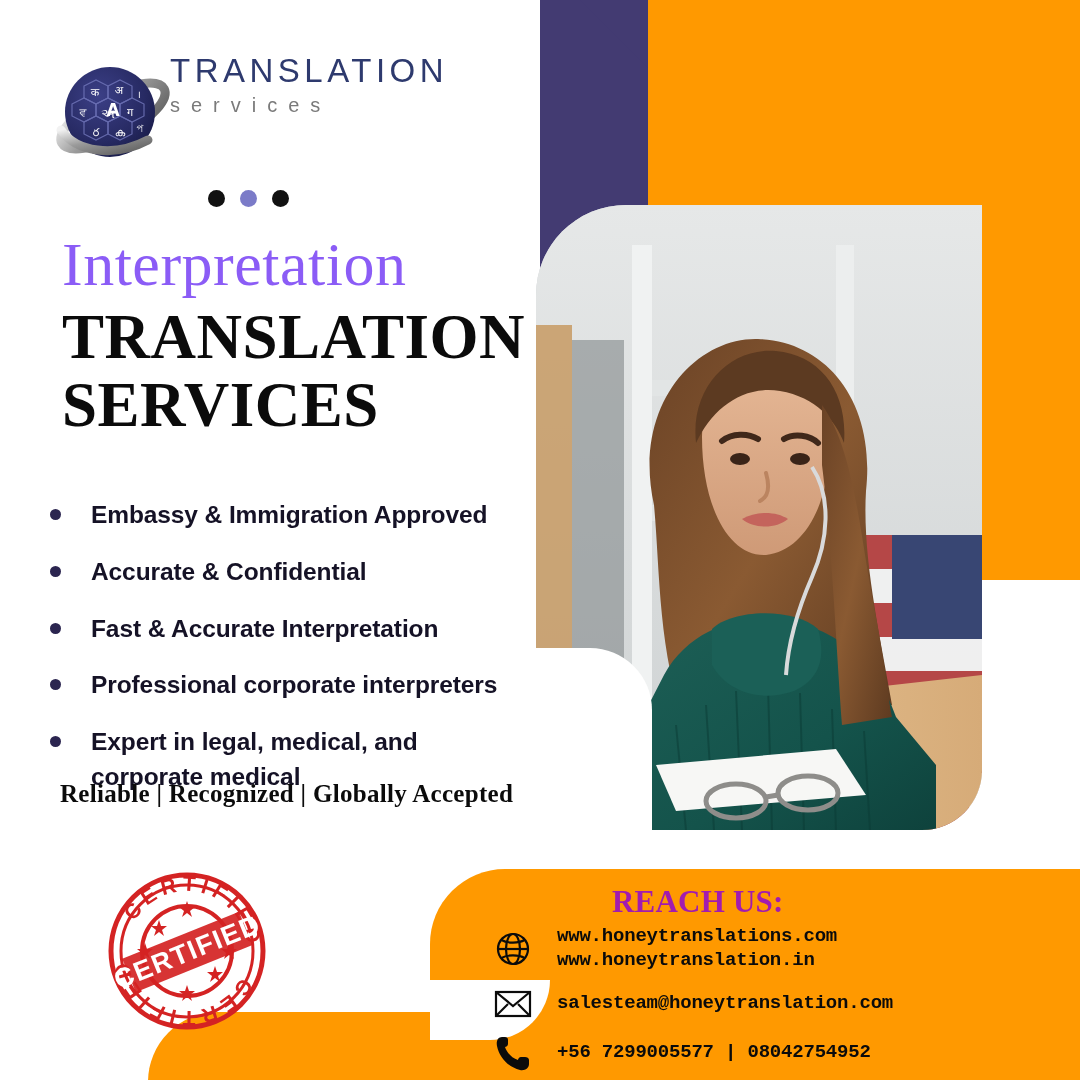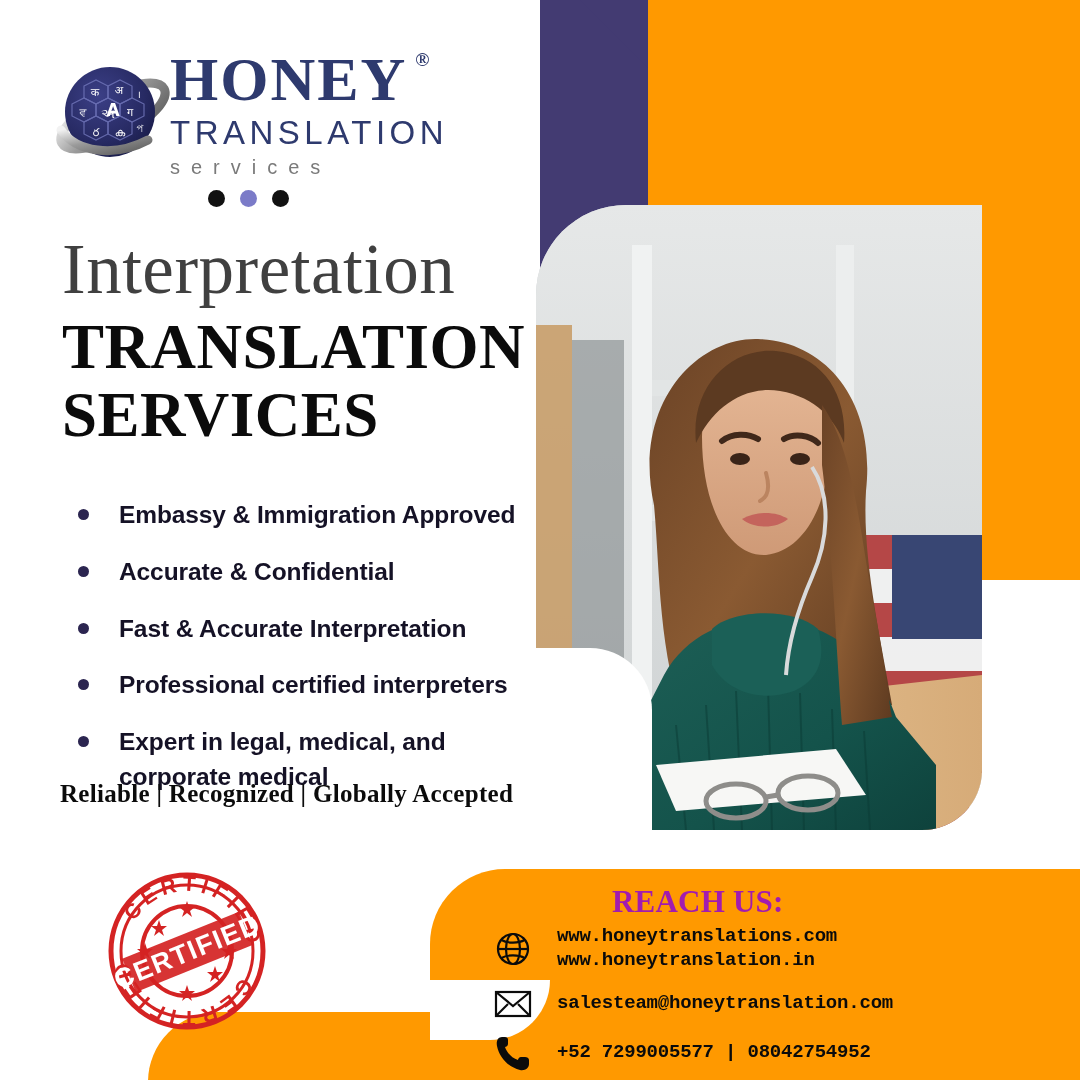--- a/index.html
+++ b/index.html
@@ -114,31 +114,31 @@
   
   #dots{position:absolute;left:208px;top:190px;display:flex;gap:15px;align-items:center;}
   .dot{width:17px;height:17px;border-radius:50%;}
   .dot-a{background:#111111;}
   .dot-b{background:#7B7BC8;}
 
   
   #headline{position:absolute;left:62px;top:232px;width:470px;}
   #head-script{
     font-family:"Liberation Serif",serif;
-    font-weight:400;font-size:71px;color:#404040;
+    font-weight:400;font-size:62px;color:#8b5cf6;
     line-height:1.05;letter-spacing:0.5px;
   }
   #head-main{
     font-family:"Liberation Serif",serif;
     font-weight:700;font-size:63px;color:#0b0b0b;
     line-height:1.08;letter-spacing:0.5px;margin-top:6px;
   }
 
   
-  #bullets{position:absolute;left:72px;top:498px;width:470px;}
+  #bullets{position:absolute;left:44px;top:498px;width:470px;}
   .bullet-row{display:flex;align-items:flex-start;margin-bottom:22px;}
   .bullet-dot{
     width:11px;height:11px;border-radius:50%;
     background:#2B2550;flex:0 0 auto;
     margin:11px 30px 0 6px;
   }
   .bullet-text{
     font-family:"Liberation Sans",sans-serif;
     font-size:24.5px;font-weight:700;color:#151226;
     line-height:1.42;letter-spacing:-0.1px;
@@ -326,24 +326,20 @@
           <text x="44" y="82" font-size="11">ర</text>
           <text x="68" y="82" font-size="11">ക</text>
           <text x="88" y="78" font-size="10">প</text>
           <text x="61" y="62" font-size="17" font-weight="700">A</text>
         </g>
 
         <path d="M9 76 C24 98 62 104 96 86" fill="none" stroke="url(#ringg)" stroke-width="9" stroke-linecap="round"></path>
       </svg>
     </div>
     <div id="logo-text">
-      <div id="logo-honey">
-        <span>HONEY</span>
-        <span id="logo-reg">®</span>
-      </div>
       <div id="logo-translation">TRANSLATION</div>
       <div id="logo-services">services</div>
     </div>
   </div>
 
   <div id="dots">
     <div class="dot dot-a"></div>
     <div class="dot dot-b"></div>
     <div class="dot dot-a"></div>
   </div>
@@ -364,21 +360,21 @@
     <div class="bullet-row">
       <div class="bullet-dot"></div>
       <div class="bullet-text">Accurate &amp; Confidential</div>
     </div>
     <div class="bullet-row">
       <div class="bullet-dot"></div>
       <div class="bullet-text">Fast &amp; Accurate Interpretation</div>
     </div>
     <div class="bullet-row">
       <div class="bullet-dot"></div>
-      <div class="bullet-text">Professional certified interpreters</div>
+      <div class="bullet-text">Professional corporate interpreters</div>
     </div>
     <div class="bullet-row">
       <div class="bullet-dot"></div>
       <div class="bullet-text" style="max-width:360px">Expert in legal, medical, and corporate medical</div>
     </div>
   </div>
 
   <div id="tagline">Reliable  |  Recognized  |  Globally Accepted</div>
 
   <div id="stamp">
@@ -449,18 +445,18 @@
     </div>
 
     <div class="contact-row" style="margin-top:16px">
       <div class="contact-icon">
         <svg width="34" height="36" viewBox="0 0 34 36" fill="#0b0b0b">
           <path d="M6 2 C2 2 0 6 1 11 C3 22 12 32 24 35 C29 36 33 33 33 29
                    L33 25 C33 23 31 22 29 22 L25 22 C23 22 22 24 22 25
                    C16 23 11 18 9 12 C10 12 12 11 12 9 L12 5 C12 3 11 2 9 2 Z"></path>
         </svg>
       </div>
-      <div class="contact-text">+52 7299005577  |  08042754952</div>
+      <div class="contact-text">+56 7299005577  |  08042754952</div>
     </div>
 
   </div>
 
 </div>
 
 </body></html>

